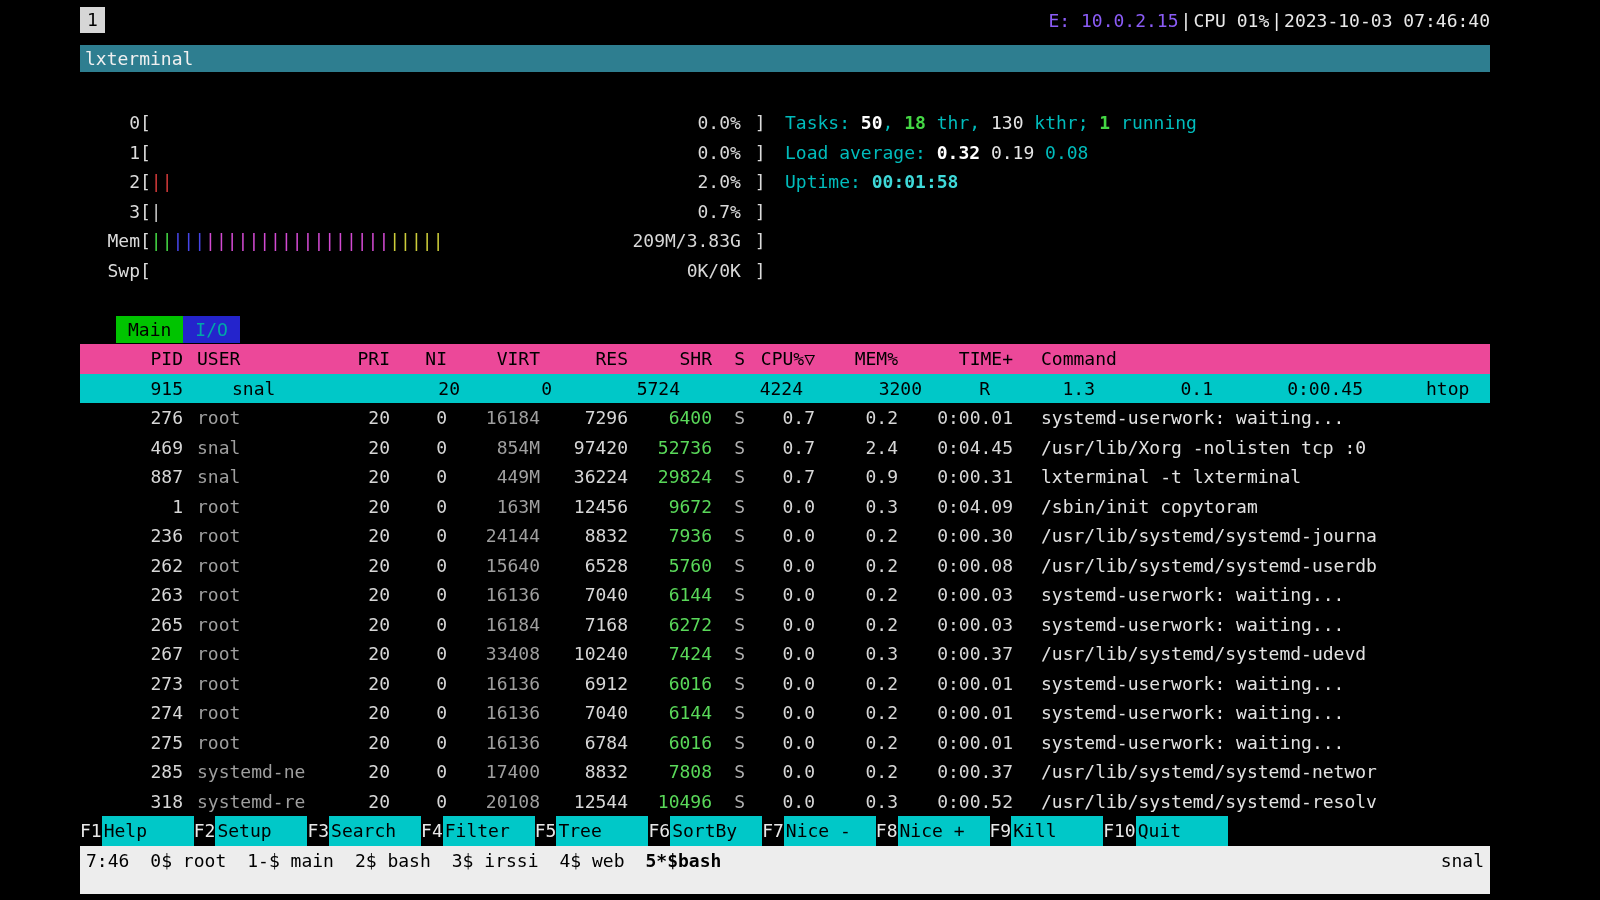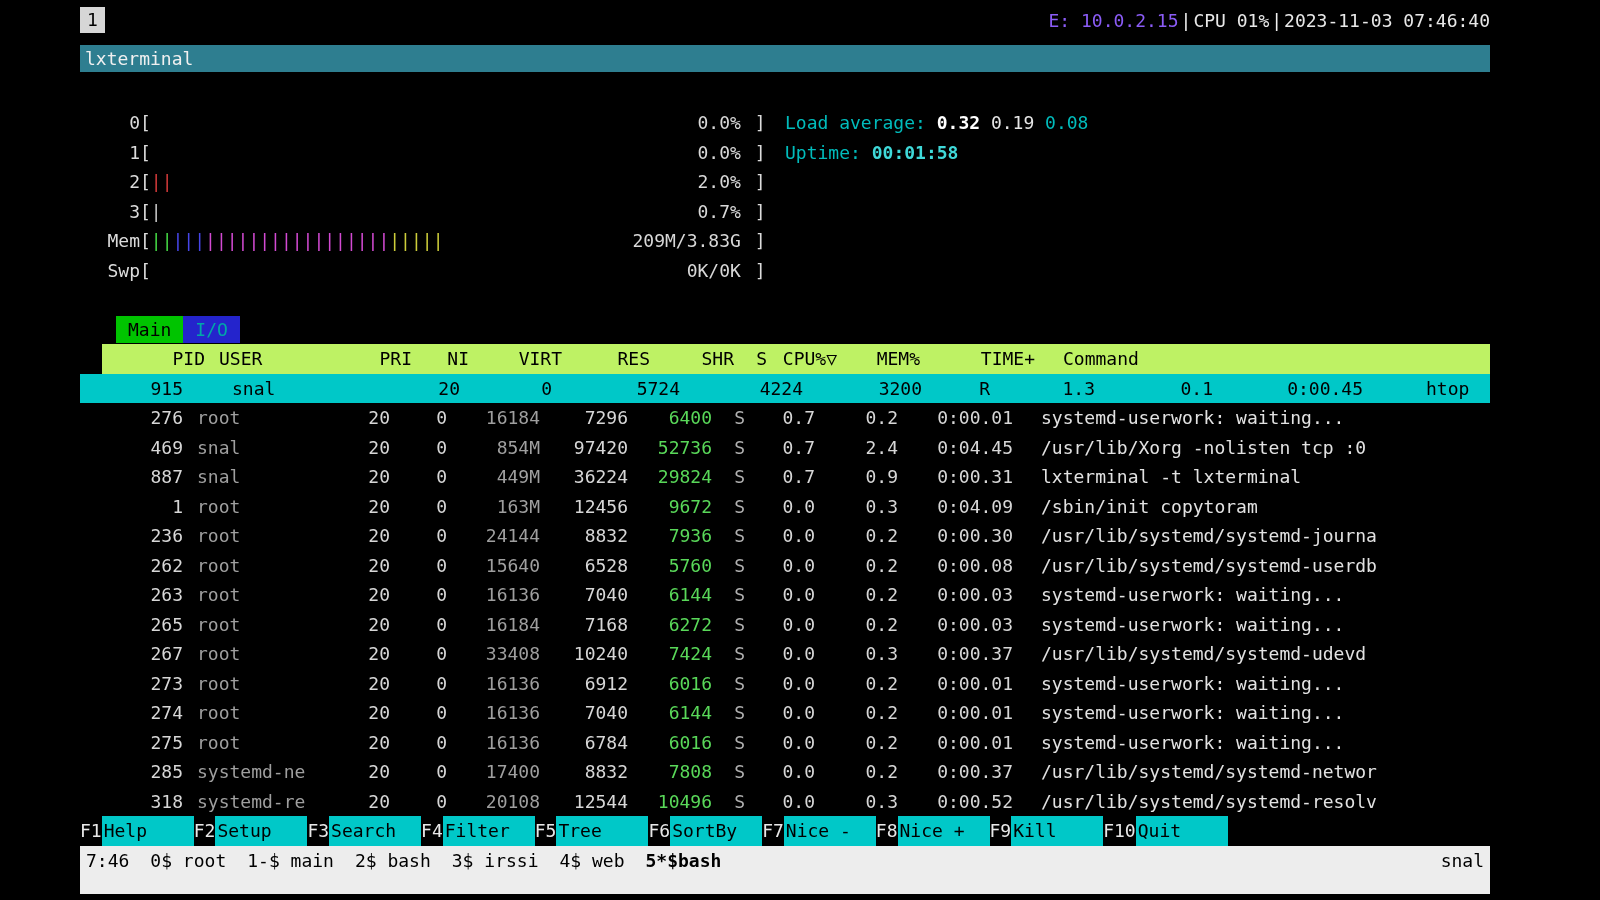--- a/index.html
+++ b/index.html
@@ -39,21 +39,21 @@
   .b-green{color:#44d844;}
   .b-gray{color:#c8c8c8;}
 
   .tabs{height:29.5px;display:flex;align-items:center;margin-top:29.5px;padding-left:36px;}
   .tab{padding:0 12px;height:27px;line-height:27px;}
   .tab-main{background:#00c400;color:#000;}
   .tab-io{background:#2424cc;color:#00a8a8;}
 
   .prow{display:grid;grid-template-columns:103px 160px 47px 57px 93px 88px 84px 33px 70px 83px 115px 1fr;
     height:29.5px;line-height:29.5px;white-space:pre;}
-  .phead{background:#bef264;margin-left:22px;}
+  .phead{background:#ec4899;}
   .phead > div{color:#000 !important;}
   .sel{background:#00c8c8;gap:35px;}
   .sel > div{color:#000 !important;}
   .col-pid{color:#d7d7d7;text-align:right;}
   .col-user{color:#9f9f9f;padding-left:14px;}
   .col-pri{color:#d7d7d7;text-align:right;}
   .col-ni{color:#d7d7d7;text-align:right;}
   .col-virt{color:#9f9f9f;text-align:right;}
   .col-res{color:#d7d7d7;text-align:right;}
   .col-shr{color:#59d859;text-align:right;}
@@ -79,21 +79,21 @@
 
 <div class="content">
 
   <div class="topbar">
     <div class="ws">1</div>
     <div class="topright">
       <span class="net">E: 10.0.2.15</span>
       <span class="sep">|</span>
       <span>CPU 01%</span>
       <span class="sep">|</span>
-      <span>2023-11-03 07:46:40</span>
+      <span>2023-10-03 07:46:40</span>
     </div>
   </div>
 
   <div class="titlebar">lxterminal</div>
 
   <div class="htop">
     <div class="meters">
       <div>
           <div class="meter-row">
             <div class="m-label">0</div>
@@ -126,20 +126,21 @@
             <span class="bracket">]</span>
           </div>
           <div class="meter-row">
             <div class="m-label">Swp</div>
             <span class="bracket">[</span>
             <div class="m-inner"><span class="m-value">0K/0K</span></div>
             <span class="bracket">]</span>
           </div>
         </div>
       <div class="info">
+          <div class="info-line"><span class="c-cyan">Tasks: </span><span class="c-whiteb">50</span><span class="c-cyan">, </span><span class="c-greenb">18</span><span class="c-cyan"> thr</span><span class="c-cyan">, </span><span class="c-white">130</span><span class="c-cyan"> kthr</span><span class="c-cyan">; </span><span class="c-greenb">1</span><span class="c-cyan"> running</span></div>
           <div class="info-line"><span class="c-cyan">Load average: </span><span class="c-whiteb">0.32 </span><span class="c-white">0.19 </span><span class="c-cyan">0.08</span></div>
           <div class="info-line"><span class="c-cyan">Uptime: </span><span class="c-cyanb">00:01:58</span></div>
         </div>
     </div>
 
     <div class="tabs">
       <div class="tab tab-main">Main</div>
       <div class="tab tab-io">I/O</div>
     </div>
 

